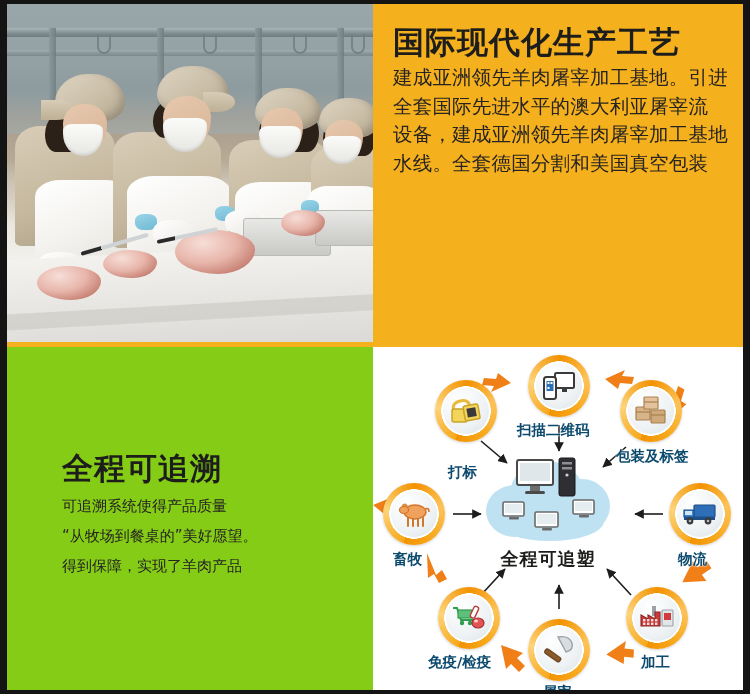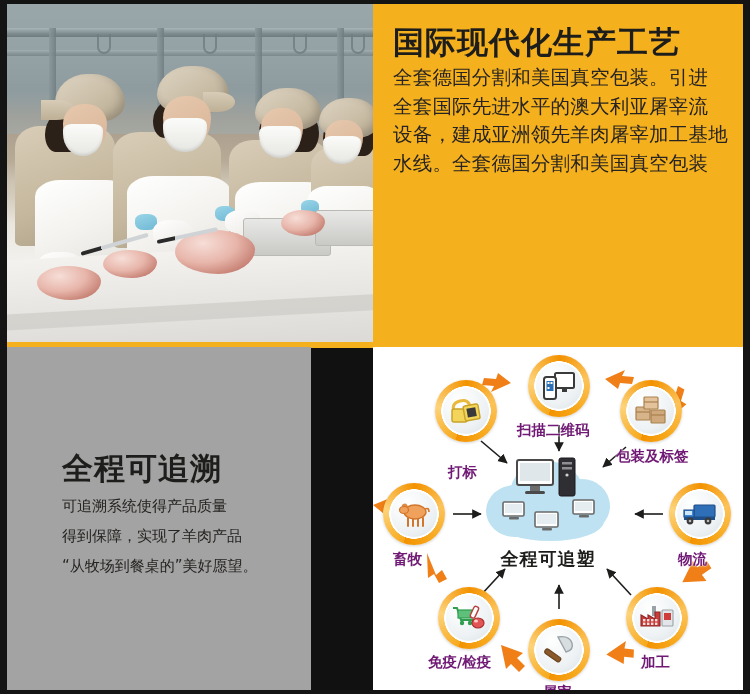--- a/index.html
+++ b/index.html
@@ -4,21 +4,21 @@
 <style>
   html,body{margin:0;padding:0;background:#1a1a1a;}
   body{width:750px;height:694px;overflow:hidden;font-family:"DejaVu Sans","Liberation Sans",sans-serif;}
 
   .page{position:relative;width:750px;height:694px;background:#111;overflow:hidden;}
 
   
   .q{position:absolute;box-sizing:border-box;overflow:hidden;}
   .q-photo{left:7px;top:4px;width:366px;height:343px;background:#7d8a8e;}
   .q-text-tr{left:373px;top:0px;width:370px;height:347px;background:#f5b01e;}
-  .q-text-bl{left:7px;top:347px;width:304px;height:343px;background:#a3a3a3;}
+  .q-text-bl{left:7px;top:347px;width:366px;height:343px;background:#84cc16;}
   .q-diagram{left:373px;top:347px;width:370px;height:347px;background:#ffffff;}
 
   
   .edge{position:absolute;background:#141414;}
   .edge-l{left:0;top:0;width:7px;height:694px;}
   .edge-r{right:0;top:0;width:7px;height:694px;}
   .edge-t{left:0;top:0;width:750px;height:4px;}
   .edge-b{left:0;bottom:0;width:750px;height:4px;}
 
   
@@ -68,21 +68,21 @@
   .node{position:absolute;width:62px;height:62px;border-radius:50%;
      background:
        radial-gradient(circle at 50% 50%, #ffffff 0 56%, rgba(255,255,255,0) 57%),
        conic-gradient(from 200deg,#f7a81b,#fdd37a 22%,#f39200 45%,#fcc35a 65%,#f7a81b 85%,#f39200);
      box-shadow:0 1px 3px rgba(0,0,0,.18);display:flex;align-items:center;justify-content:center;}
   .node::before{content:"";position:absolute;left:8px;top:8px;right:8px;bottom:8px;border-radius:50%;
      background:radial-gradient(circle at 34% 28%,#ffffff,#eef2f4 62%,#d9e1e5);}
   .node .glyph{position:relative;z-index:2;width:38px;height:38px;display:flex;align-items:center;justify-content:center;}
   .node .glyph svg{display:block;}
 
-  .nlabel{position:absolute;font-size:14.5px;font-weight:bold;color:#701a75;white-space:nowrap;
+  .nlabel{position:absolute;font-size:14.5px;font-weight:bold;color:#0c4a6e;white-space:nowrap;
      text-shadow:0 0 2px #fff,0 0 2px #fff;}
 
   .cloud{position:absolute;left:107px;top:108px;width:134px;height:86px;}
   .cloud .puff{position:absolute;border-radius:50%;background:#bfe2f2;}
   .center-label{position:absolute;left:80px;top:200px;width:190px;text-align:center;
      font-size:18px;font-weight:bold;color:#1d1d1b;letter-spacing:1px;}
 
   .mon{position:absolute;}
 
   
@@ -161,33 +161,33 @@
       <div class="meat" style="left:274px;top:206px;width:44px;height:26px;"></div>
       <div class="knife" style="left:74px;top:248px;width:70px;transform:rotate(-16deg);"></div>
       <div class="knife" style="left:150px;top:236px;width:62px;transform:rotate(-12deg);"></div>
     </div>
   </div>
   <div class="strip"></div>
 
   <div class="q q-text-tr">
     <div class="h1 tr-h1">国际现代化生产工艺</div>
     <div class="tr-body">
-      <div>全套德国分割和美国真空包装。引进</div>
+      <div>建成亚洲领先羊肉屠宰加工基地。引进</div>
       <div>全套国际先进水平的澳大利亚屠宰流</div>
       <div>设备，建成亚洲领先羊肉屠宰加工基地</div>
       <div>水线。全套德国分割和美国真空包装</div>
     </div>
   </div>
 
   <div class="q q-text-bl">
     <div class="h1 bl-h1">全程可追溯</div>
     <div class="bl-body">
       <div>可追溯系统使得产品质量</div>
+      <div>“从牧场到餐桌的”美好愿望。</div>
       <div>得到保障，实现了羊肉产品</div>
-      <div>“从牧场到餐桌的”美好愿望。</div>
     </div>
   </div>
 
   <div class="q q-diagram">
     <div class="diagram">
 
       <div class="cloud">
         <div class="puff" style="left:6px;top:30px;width:58px;height:52px;"></div>
         <div class="puff" style="left:30px;top:6px;width:74px;height:66px;"></div>
         <div class="puff" style="left:74px;top:24px;width:56px;height:54px;"></div>

